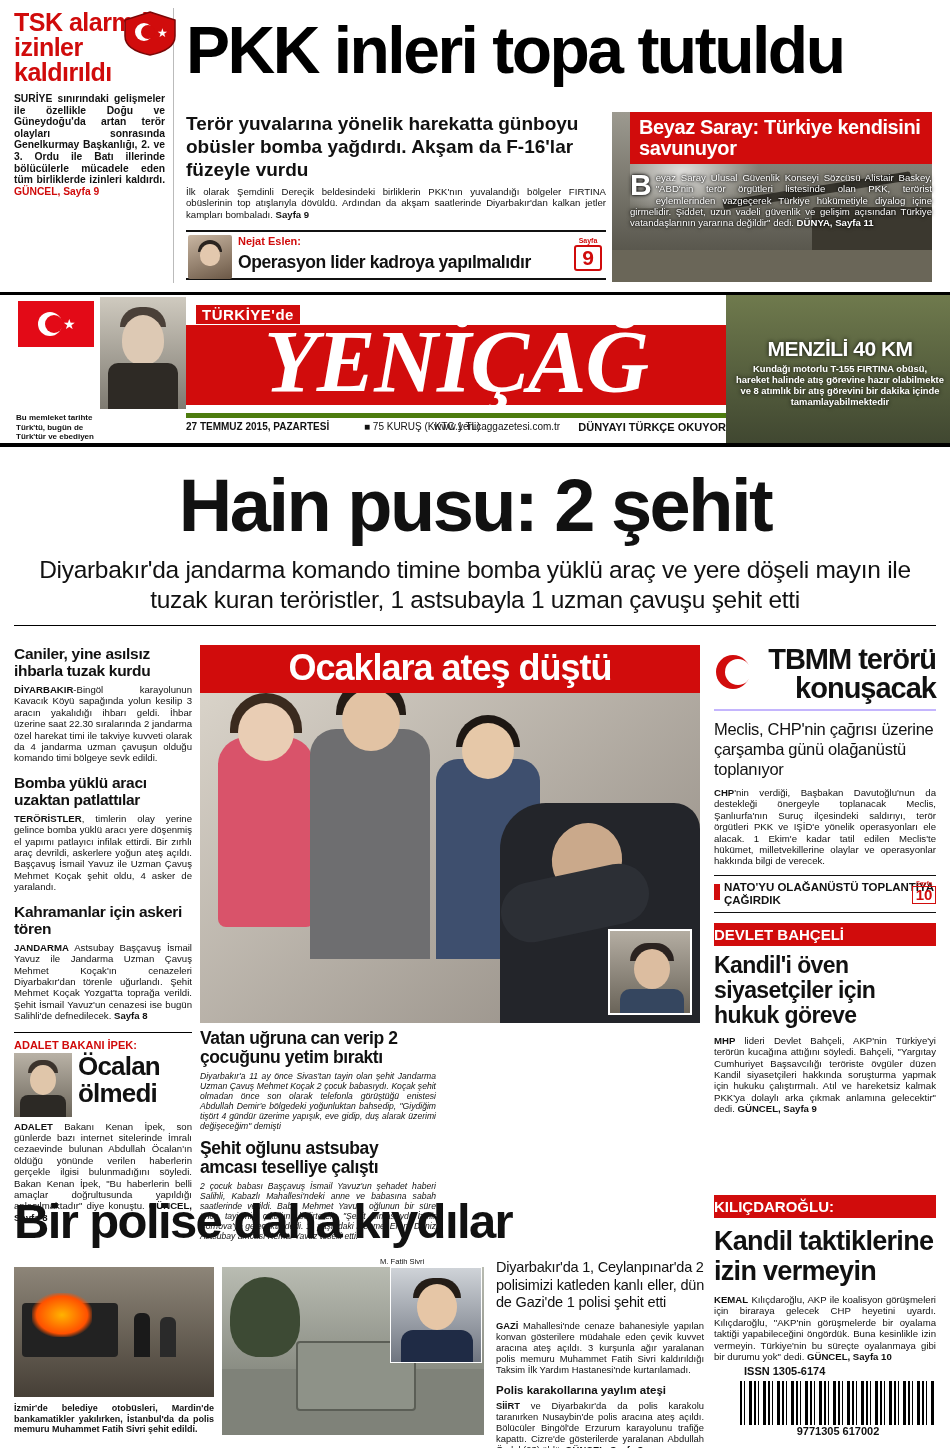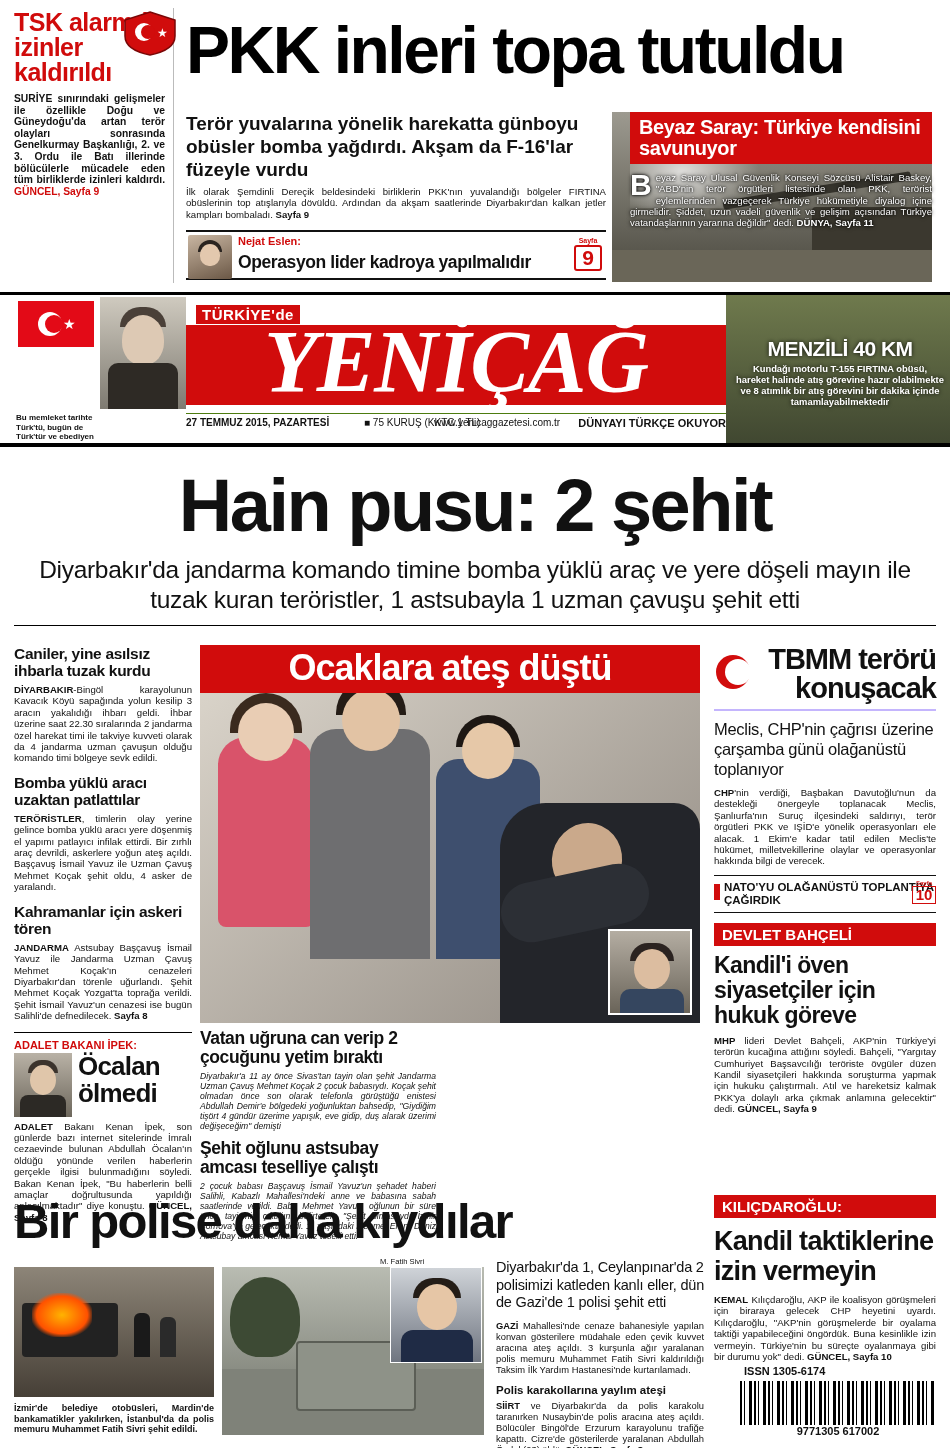--- a/index.html
+++ b/index.html
@@ -146,21 +146,21 @@
     background:#d10c0c;
   }
   .yenicag {
     position:absolute; left:0; top:-6px; width:540px;
     font-family:"Liberation Serif", serif;
     font-weight:bold; font-style:italic; font-size:88px; line-height:86px;
     color:#fff; text-align:center; letter-spacing:-1px;
   }
   .mast-line {
     position:absolute; left:186px; top:118px; width:540px; height:22px;
-    border-top:1px solid #4d7c0f; font-size:10px; padding-top:9px; color:#111;
+    border-top:5px solid #4d7c0f; font-size:10px; padding-top:9px; color:#111;
   }
   .mast-line .left { position:absolute; left:0; top:3px; font-weight:bold; }
   .mast-line .mid { position:absolute; left:248px; top:3px; }
   .mast-line .right { position:absolute; right:0; top:3px; font-weight:bold; font-size:11px; }
   .menzil {
     position:absolute; left:726px; top:0px; width:224px; height:152px;
     background:linear-gradient(#6f7a4d,#3f4630); overflow:hidden;
   }
   .menzil .t {
     position:absolute; left:8px; top:42px; width:212px; text-align:center;
@@ -253,21 +253,21 @@
   .tbmm-body { font-size:9.6px; line-height:11.4px; text-align:justify; margin:0 0 8px 0; }
   .nato-row { position:relative; border-top:1px solid #111; border-bottom:1px solid #111; padding:5px 0 5px 10px; }
   .nato-row .sq { position:absolute; left:0; top:8px; width:6px; height:16px; background:#d10c0c; }
   .nato-row .t { font-size:11.5px; line-height:13px; font-weight:bold; }
   .nato-row .badge {
     position:absolute; right:0; top:4px; width:24px; text-align:center;
   }
   .nato-row .badge .l { font-size:6px; color:#d10c0c; font-weight:bold; }
   .nato-row .badge .n { font-size:15px; font-weight:bold; color:#d10c0c; border:1px solid #d10c0c; line-height:16px; }
 
-  .redbar { background:#d10c0c; color:#fff; font-size:15px; font-weight:bold; padding:3px 8px; margin-top:10px; }
+  .redbar { background:#d10c0c; color:#fff; font-size:15px; font-weight:bold; padding:3px 0; margin-top:10px; }
   .bahceli-h { font-size:23px; line-height:25px; font-weight:bold; margin:7px 0 7px 0; letter-spacing:-0.6px; }
   .bahceli-p { font-size:9.6px; line-height:11.4px; text-align:justify; }
 
   
   .bottom { position:absolute; left:0; top:1195px; width:950px; height:253px; }
   .bh { position:absolute; left:14px; top:0; width:690px; }
   .bh .h {
     font-size:49px; line-height:52px; font-weight:bold; letter-spacing:-1.6px;
   }
   .b-left-photo {

